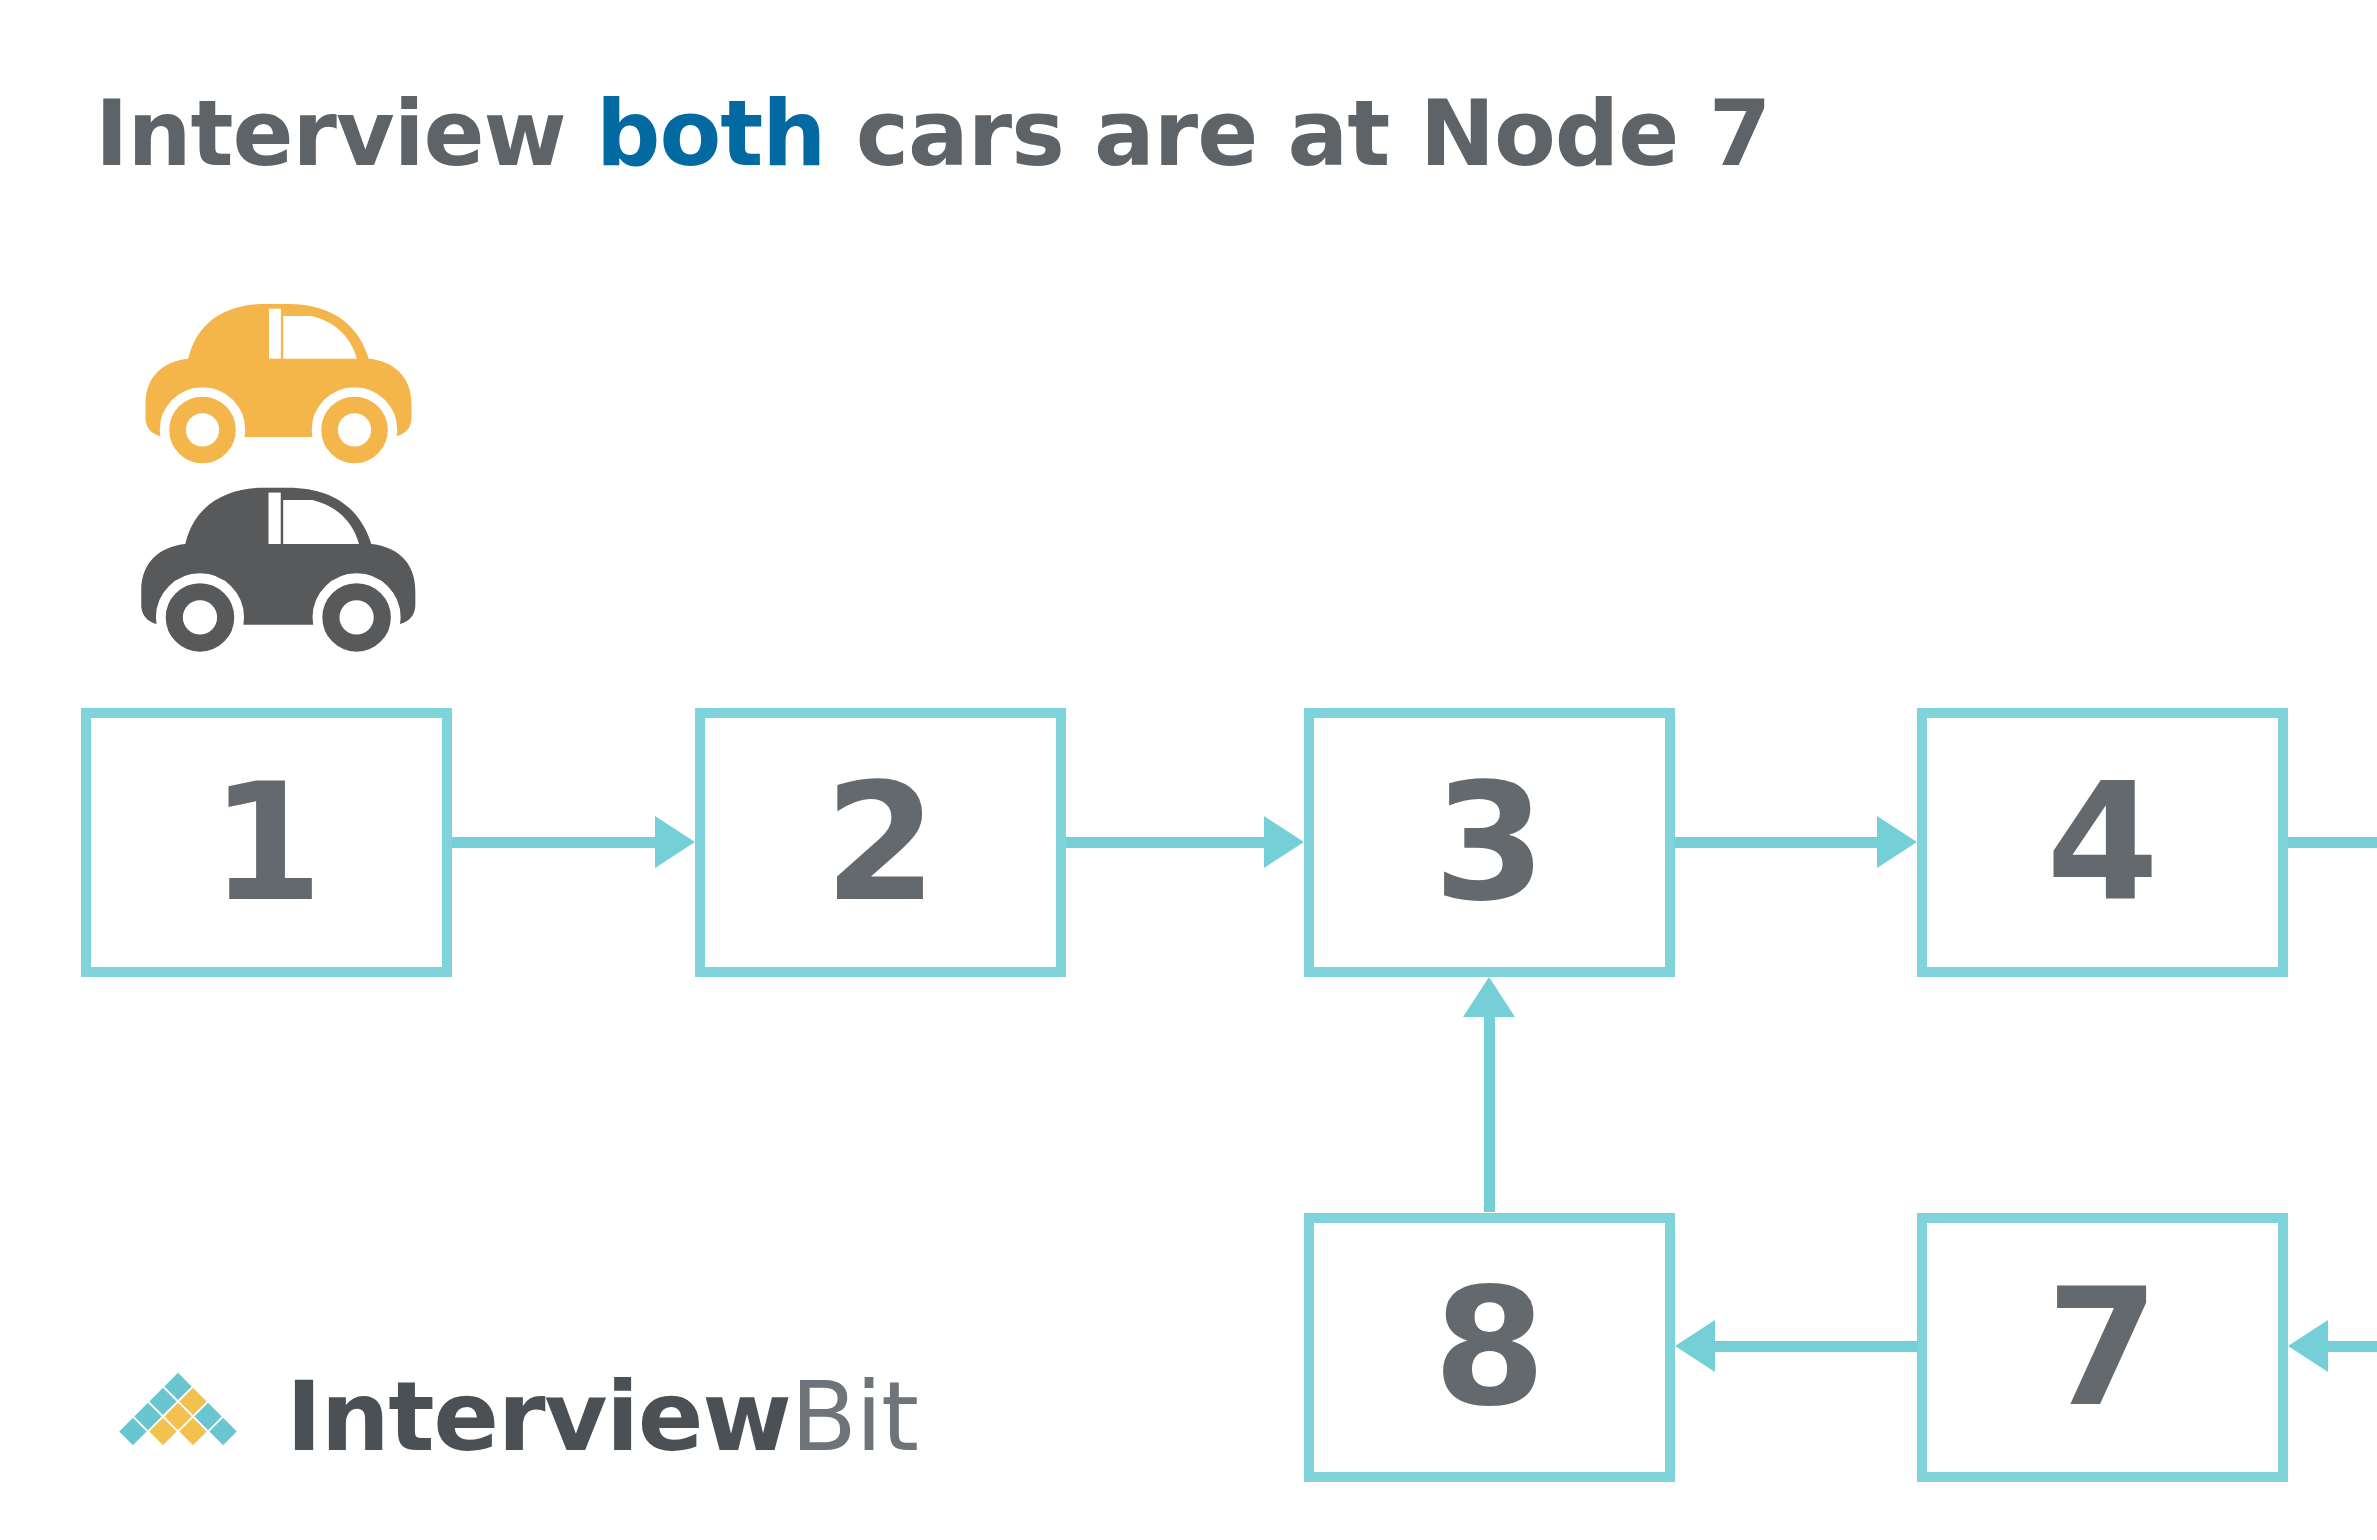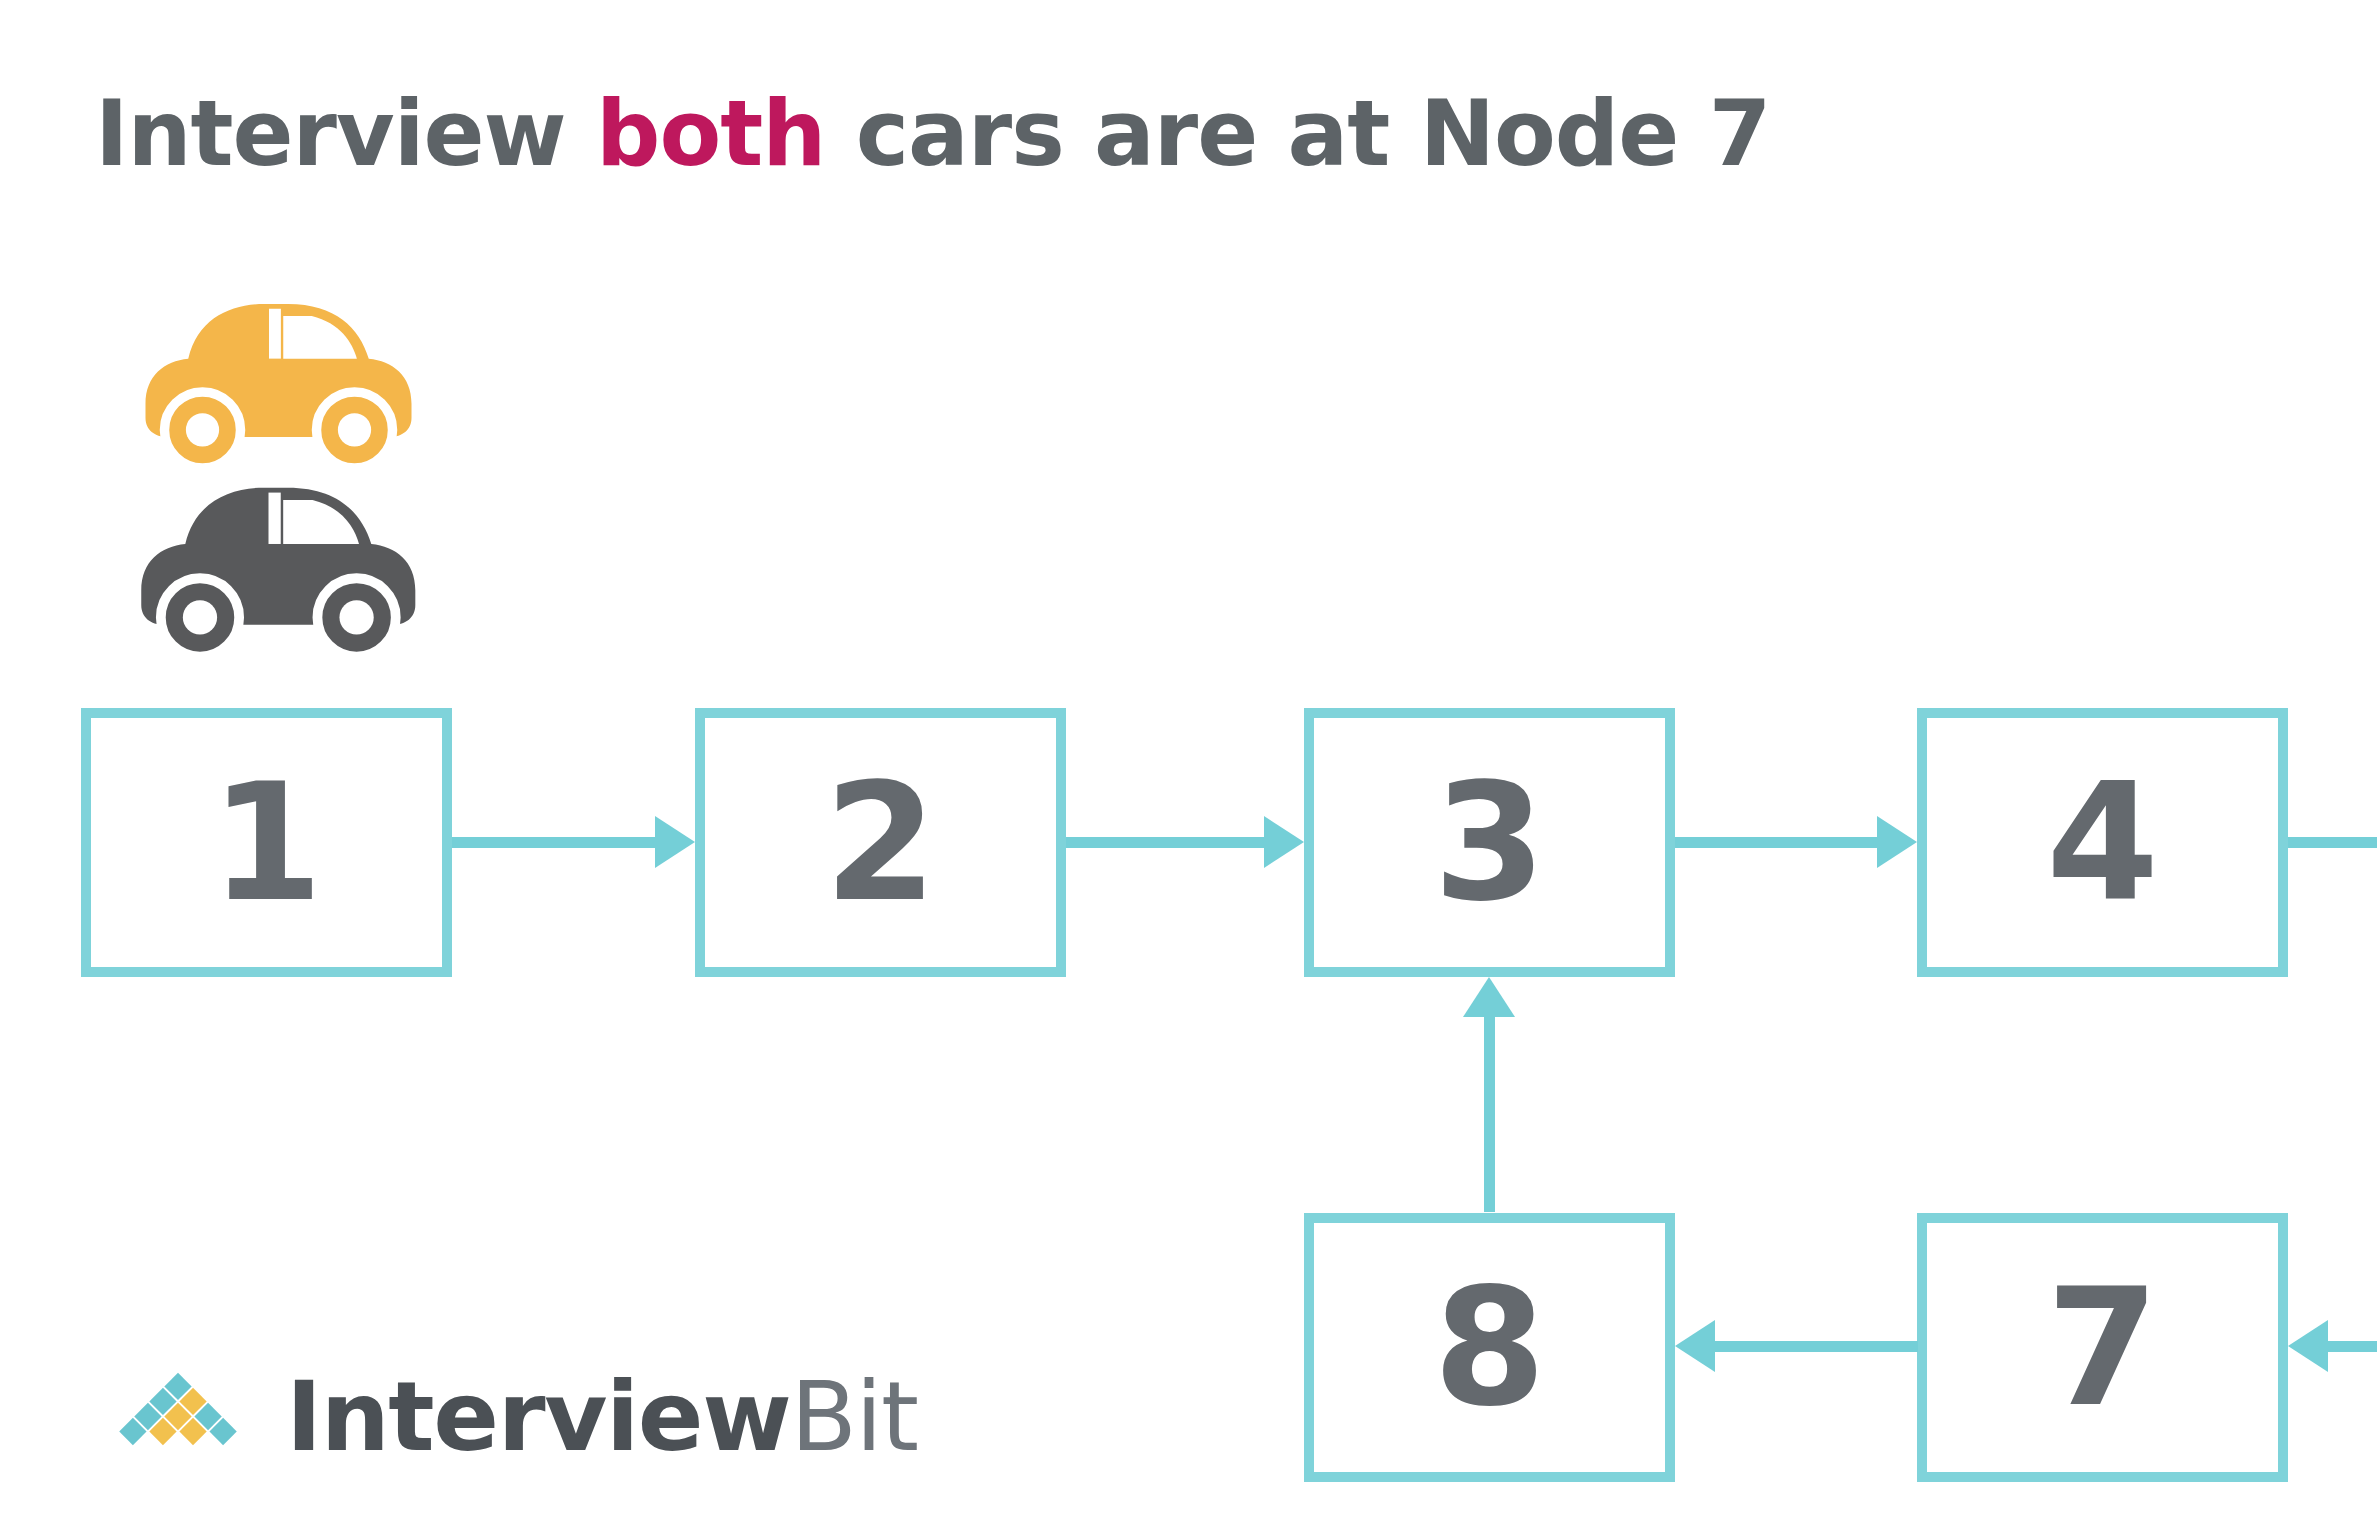--- a/index.html
+++ b/index.html
@@ -16,21 +16,21 @@
     position:absolute;
     left:95px; top:81px;
     font-size:90px;
     font-weight:700;
     color:#5d6367;
     white-space:pre;
     letter-spacing:-1px;
   }
   .title .emph{
     font-weight:800;
-    color:#be185d;
+    color:#0369a1;
   }
   
   .car{position:absolute;}
   .car-yellow{left:112px; top:285px; width:314px; height:190px;}
   .car-gray{left:107px; top:468px; width:323px; height:196px;}
   
   .node{
     position:absolute;
     width:371px; height:269px;
     background:#ffffff;

